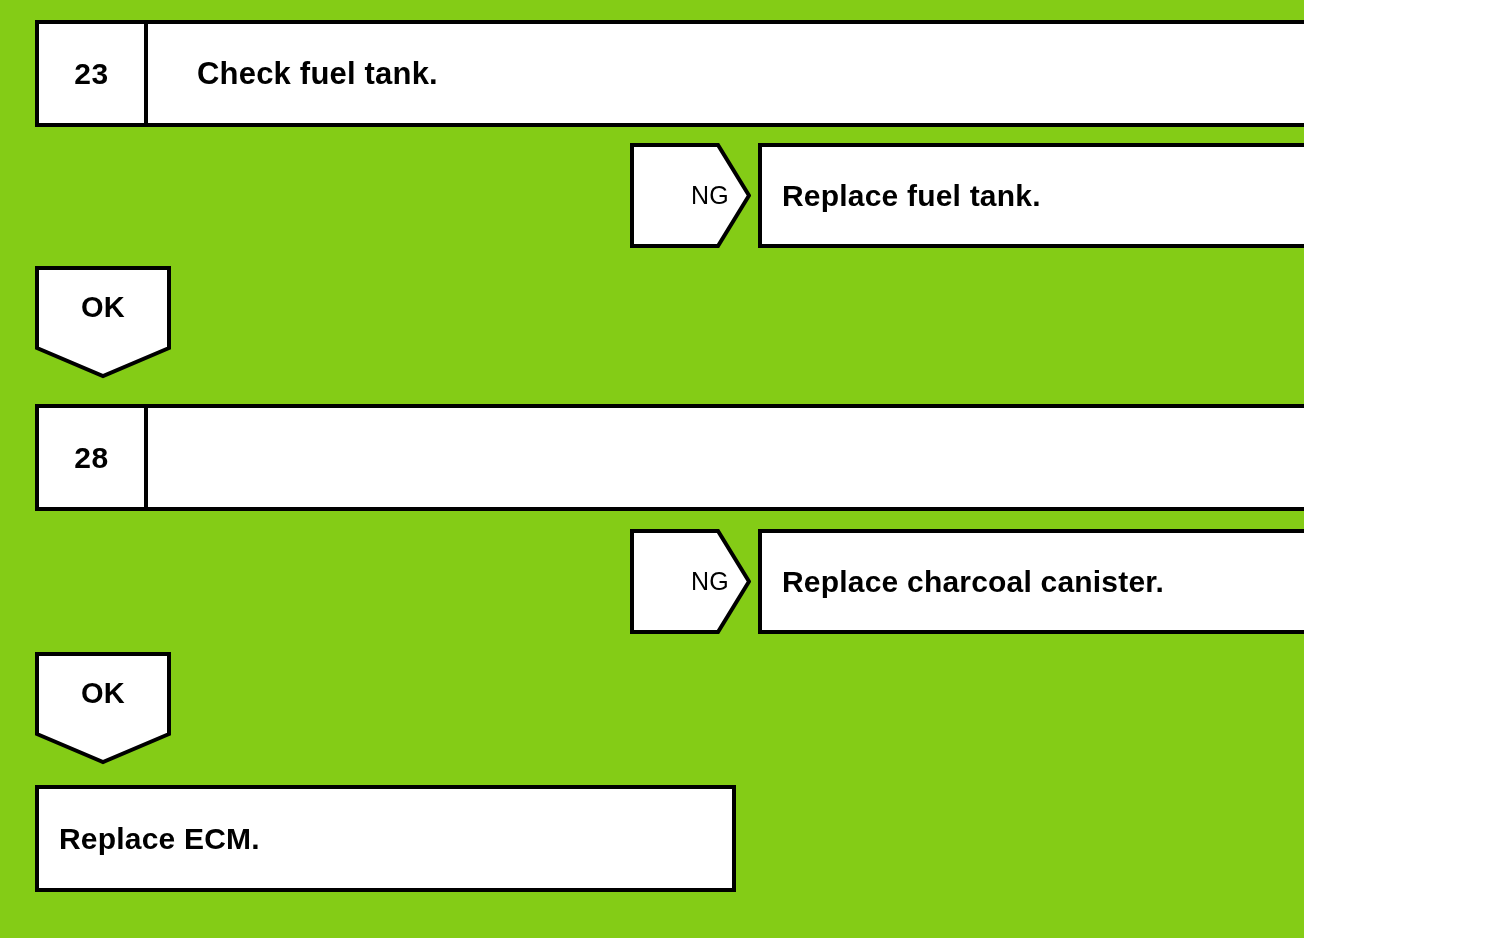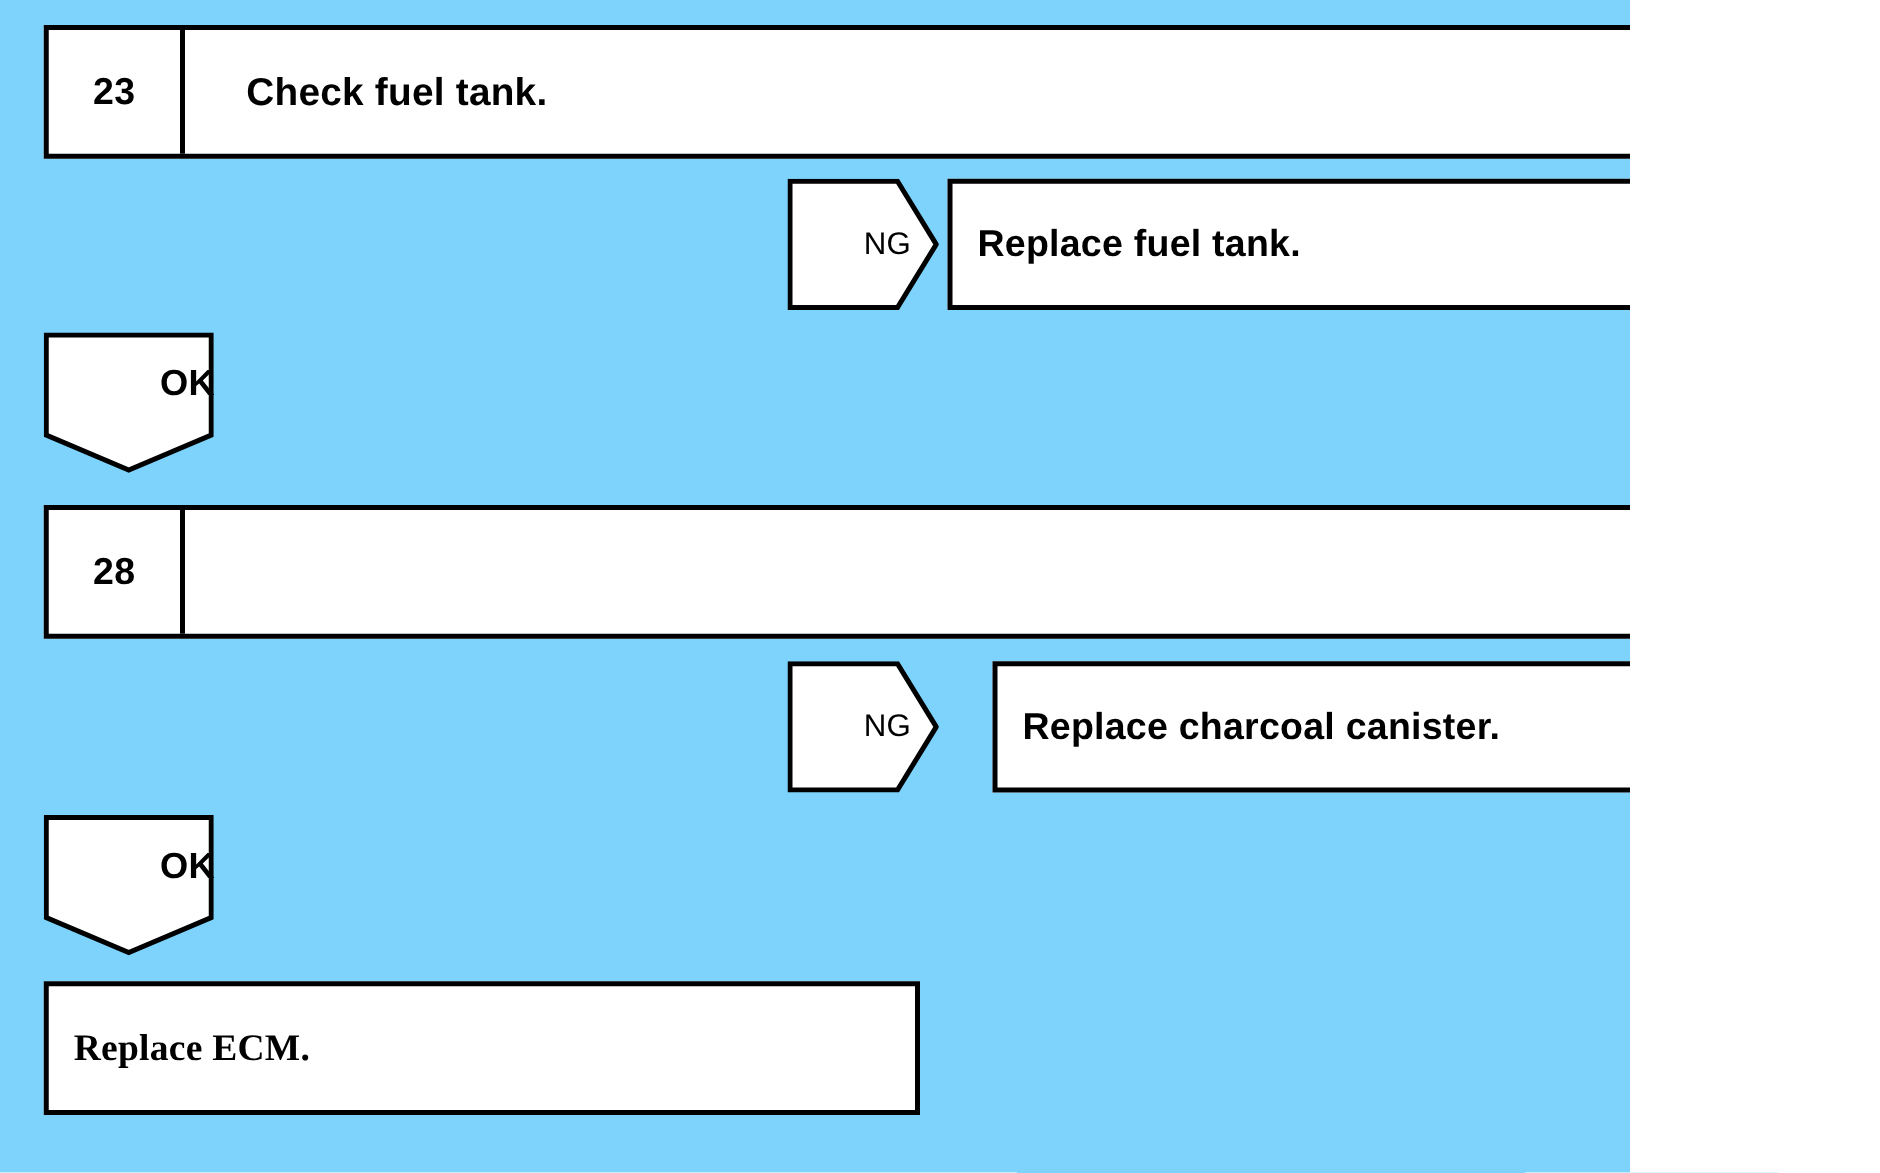--- a/index.html
+++ b/index.html
@@ -4,21 +4,21 @@
 <style>
   html, body {
     margin: 0;
     padding: 0;
     background: #ffffff;
   }
   #canvas {
     position: relative;
     width: 1304px;
     height: 938px;
-    background: #7dd3fc;
+    background: #84cc16;
     font-family: "Liberation Sans", sans-serif;
     color: #000000;
     overflow: hidden;
     text-align: right;
   }
 
   
   .step-box {
     position: absolute;
     box-sizing: border-box;
@@ -112,21 +112,20 @@
     left: 0;
     top: 0;
     width: 100%;
     height: 82px;
     display: flex;
     align-items: center;
     justify-content: center;
     font-size: 29px;
     font-weight: bold;
     letter-spacing: 0.3px;
-    margin-left: 47px;
   }
 </style>
 </head>
 <body>
 
 <div id="canvas">
 
   <div class="step-box" style="left:35px; top:20px; width:1430px; height:107px;">
     <div class="step-num">23</div>
     <div class="step-text">Check fuel tank.</div>
@@ -154,28 +153,28 @@
     <div class="step-num">28</div>
   </div>
 
   <div class="ng-arrow" style="left:630px; top:529px;">
     <svg viewBox="0 0 121 105" preserveAspectRatio="none">
       <polygon points="2,2 88,2 119,52.5 88,103 2,103" fill="#ffffff" stroke="#000000" stroke-width="4" stroke-linejoin="miter"></polygon>
     </svg>
     <div class="arrow-label">NG</div>
   </div>
 
-  <div class="result-box" style="left:758px; top:529px; width:708px; height:105px;margin-left:36px;">
+  <div class="result-box" style="left:758px; top:529px; width:708px; height:105px;">
     <span>Replace charcoal canister.</span>
   </div>
 
   <div class="ok-arrow" style="left:35px; top:652px;">
     <svg viewBox="0 0 136 113" preserveAspectRatio="none">
       <polygon points="2,2 134,2 134,82 68,110 2,82" fill="#ffffff" stroke="#000000" stroke-width="4" stroke-linejoin="miter"></polygon>
     </svg>
     <div class="arrow-label">OK</div>
   </div>
 
-  <div class="result-box" style="left:35px; top:785px; width:701px; height:107px;font-family:Liberation Serif, serif;">
+  <div class="result-box" style="left:35px; top:785px; width:701px; height:107px;">
     <span>Replace ECM.</span>
   </div>
 
 </div>
 
 </body></html>

